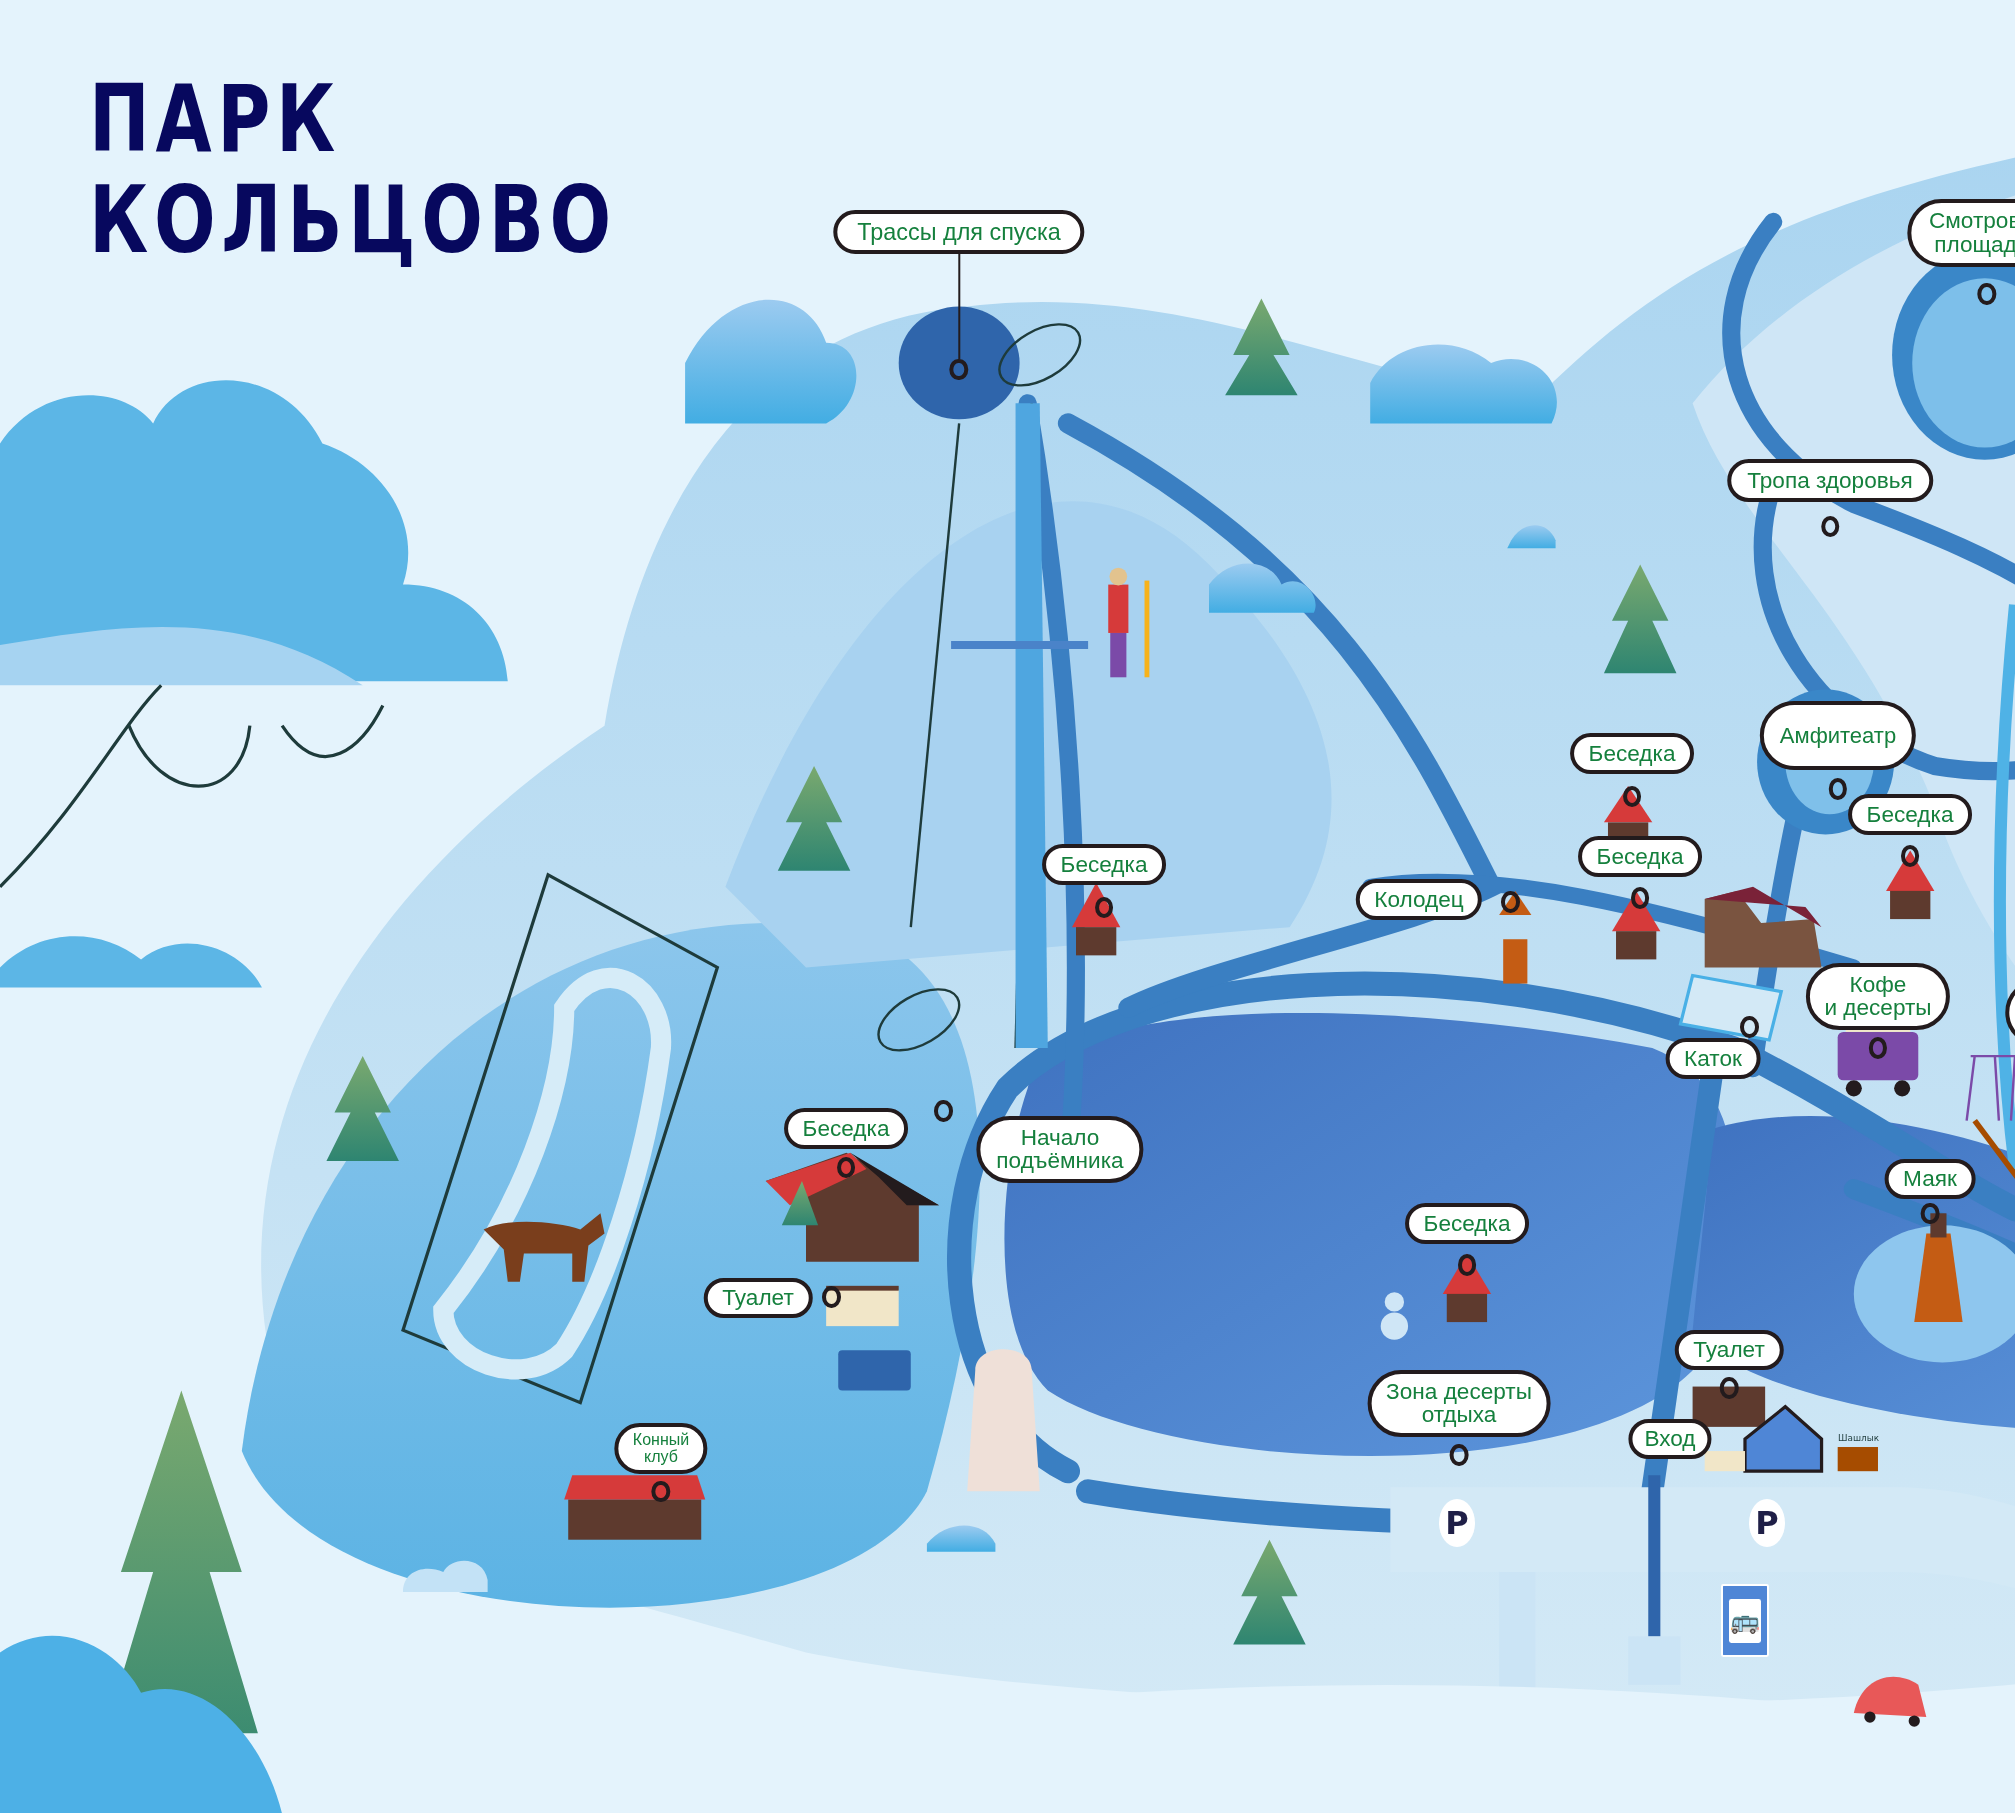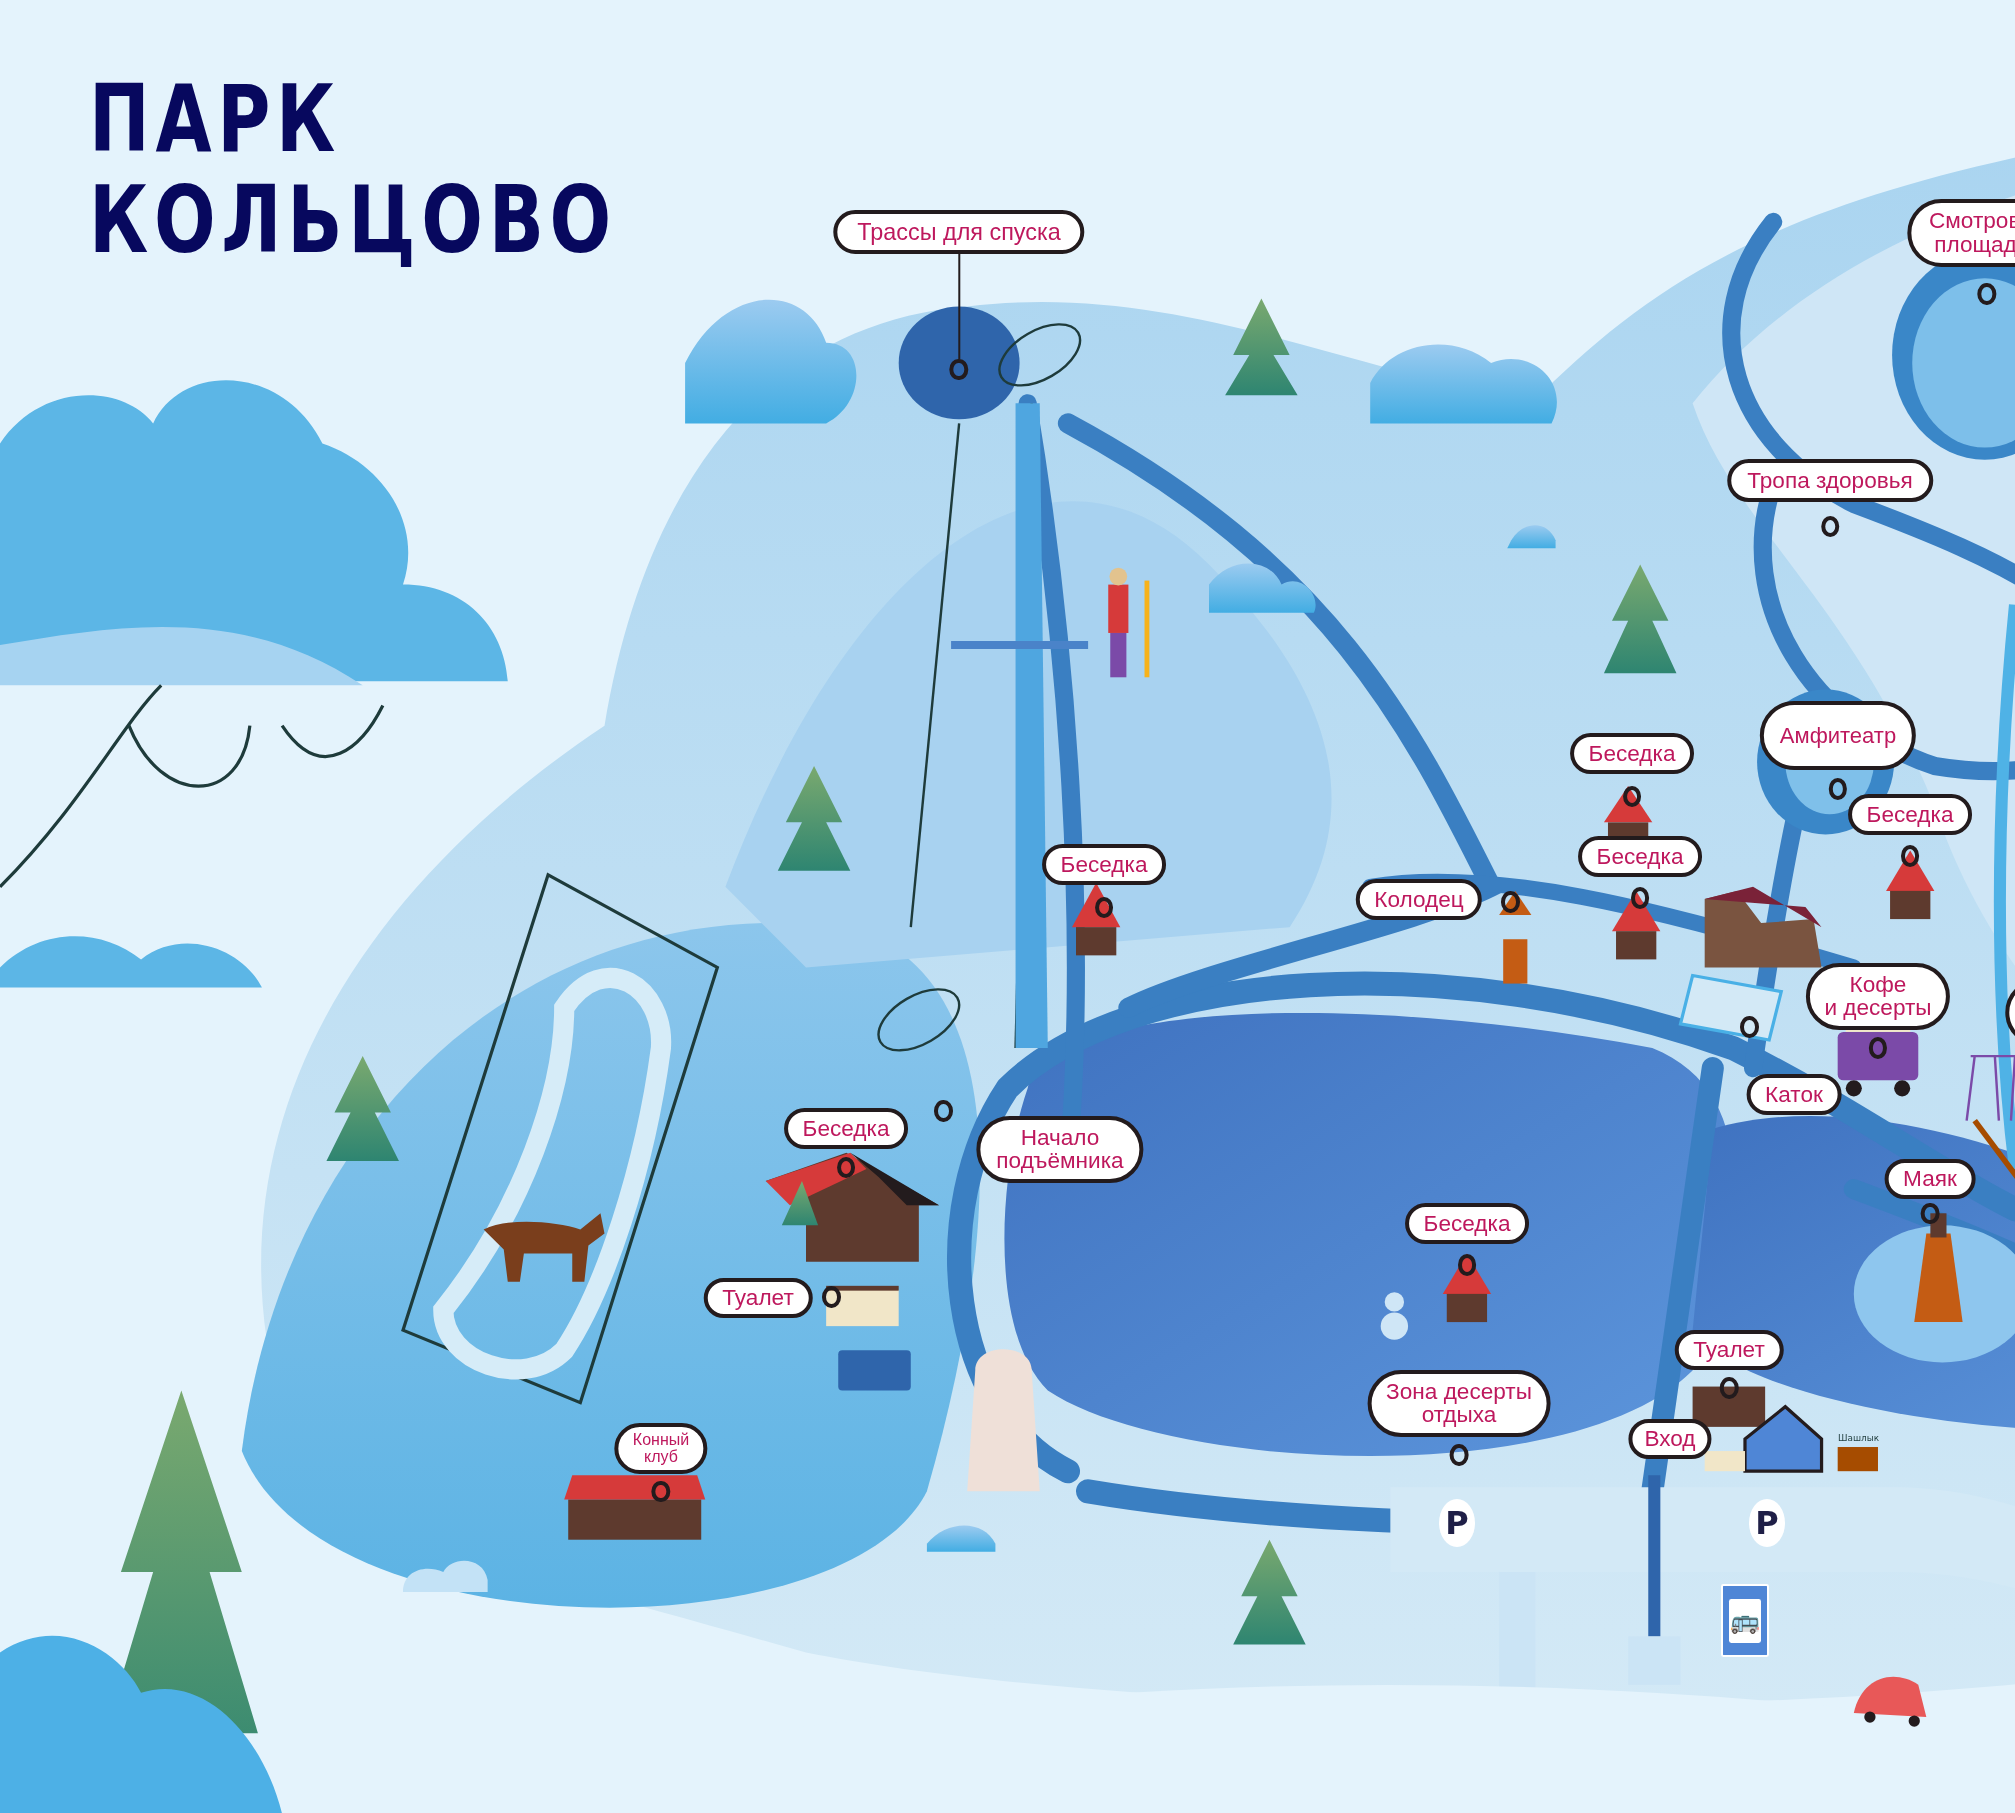--- a/index.html
+++ b/index.html
@@ -2,21 +2,21 @@
 <html style="font-size:6.4px"><head>
 <meta charset="utf-8">
 <style>
   html, body { margin:0; padding:0; }
   body { width:3224px; height:1814px; overflow:hidden; background:#e4f3fc; position:relative; font-family:"Liberation Sans", "DejaVu Sans", sans-serif; }
   #map { position:absolute; left:0; top:0; width:3224px; height:1814px; }
   .logo { position:absolute; left:89px; top:73px; color:#07085e; font-family:"DejaVu Sans", sans-serif; font-weight:700; letter-spacing:7.3px; line-height:1; }
   .logo .l1 { font-size:93px; display:block; transform:scaleX(0.78); transform-origin:left; }
   .logo .l2 { font-size:93px; display:block; margin-top:8px; transform:scaleX(0.78); transform-origin:left; }
   .pin { position:absolute; transform:translate(-50%, 0); display:flex; flex-direction:column; align-items:center; }
-  .label { background:#fff; border:4.8px solid #231b1d; border-radius:48px; padding:8.9px 24px; color:#be185d; font-family:"Liberation Sans", sans-serif; font-size:26px; line-height:1.05; text-align:center; white-space:pre-line; box-sizing:border-box; }
+  .label { background:#fff; border:4.8px solid #231b1d; border-radius:48px; padding:8.9px 24px; color:#15803d; font-family:"Liberation Sans", sans-serif; font-size:26px; line-height:1.05; text-align:center; white-space:pre-line; box-sizing:border-box; }
   .stem { width:2.4px; background:#231b1d; }
   .dot { width:10.5px; height:13.7px; border:4.4px solid #231b1d; border-radius:50%; background:transparent; box-sizing:content-box; }
   .parking { position:absolute; width:36px; height:48px; border-radius:50%; background:#fff; color:#1f1f47; font-family:"DejaVu Sans", sans-serif; font-weight:700; font-size:32px; display:flex; align-items:center; justify-content:center; }
   .busstop { position:absolute; width:44px; height:69px; background:#4f86d6; border:2.4px solid #fff; border-radius:2.4px; display:flex; align-items:center; justify-content:center; }
   .busstop .inner { width:32px; height:44px; background:#fff; border-radius:2.4px; display:flex; align-items:center; justify-content:center; font-size:24px; }
   .shop-sign { position:absolute; font-family:"DejaVu Sans", sans-serif; font-size:8.9px; color:#1e3b3b; }
 </style>
 </head>
 <body>
 
@@ -297,21 +297,21 @@
 и десерты</div>
   <div class="dot" style="margin-top:7.3px;"></div>
 </div>
 
 <div class="pin" style="left:2088px; top:979px;">
   <div class="label" style="font-size:22.6px; padding:5.6px 16px;">Спортивная
 зона</div>
 
 </div>
 
-<div class="pin" style="left:1794px; top:1038px;margin-top:36px;">
+<div class="pin" style="left:1713px; top:1038px;">
   <div class="label" style="font-size:22.6px; padding:4.8px 14.5px;">Каток</div>
 </div>
 <div class="dot" style="position:absolute; left:1740px; top:1016px;"></div>
 
 <div class="pin" style="left:1060px; top:1072px;">
   <div class="label" style="font-size:22.6px; padding:5.6px 16px;margin-top:44px;">Начало
 подъёмника</div>
 </div>
 <div class="dot" style="position:absolute; left:934px; top:1100px;"></div>
 

